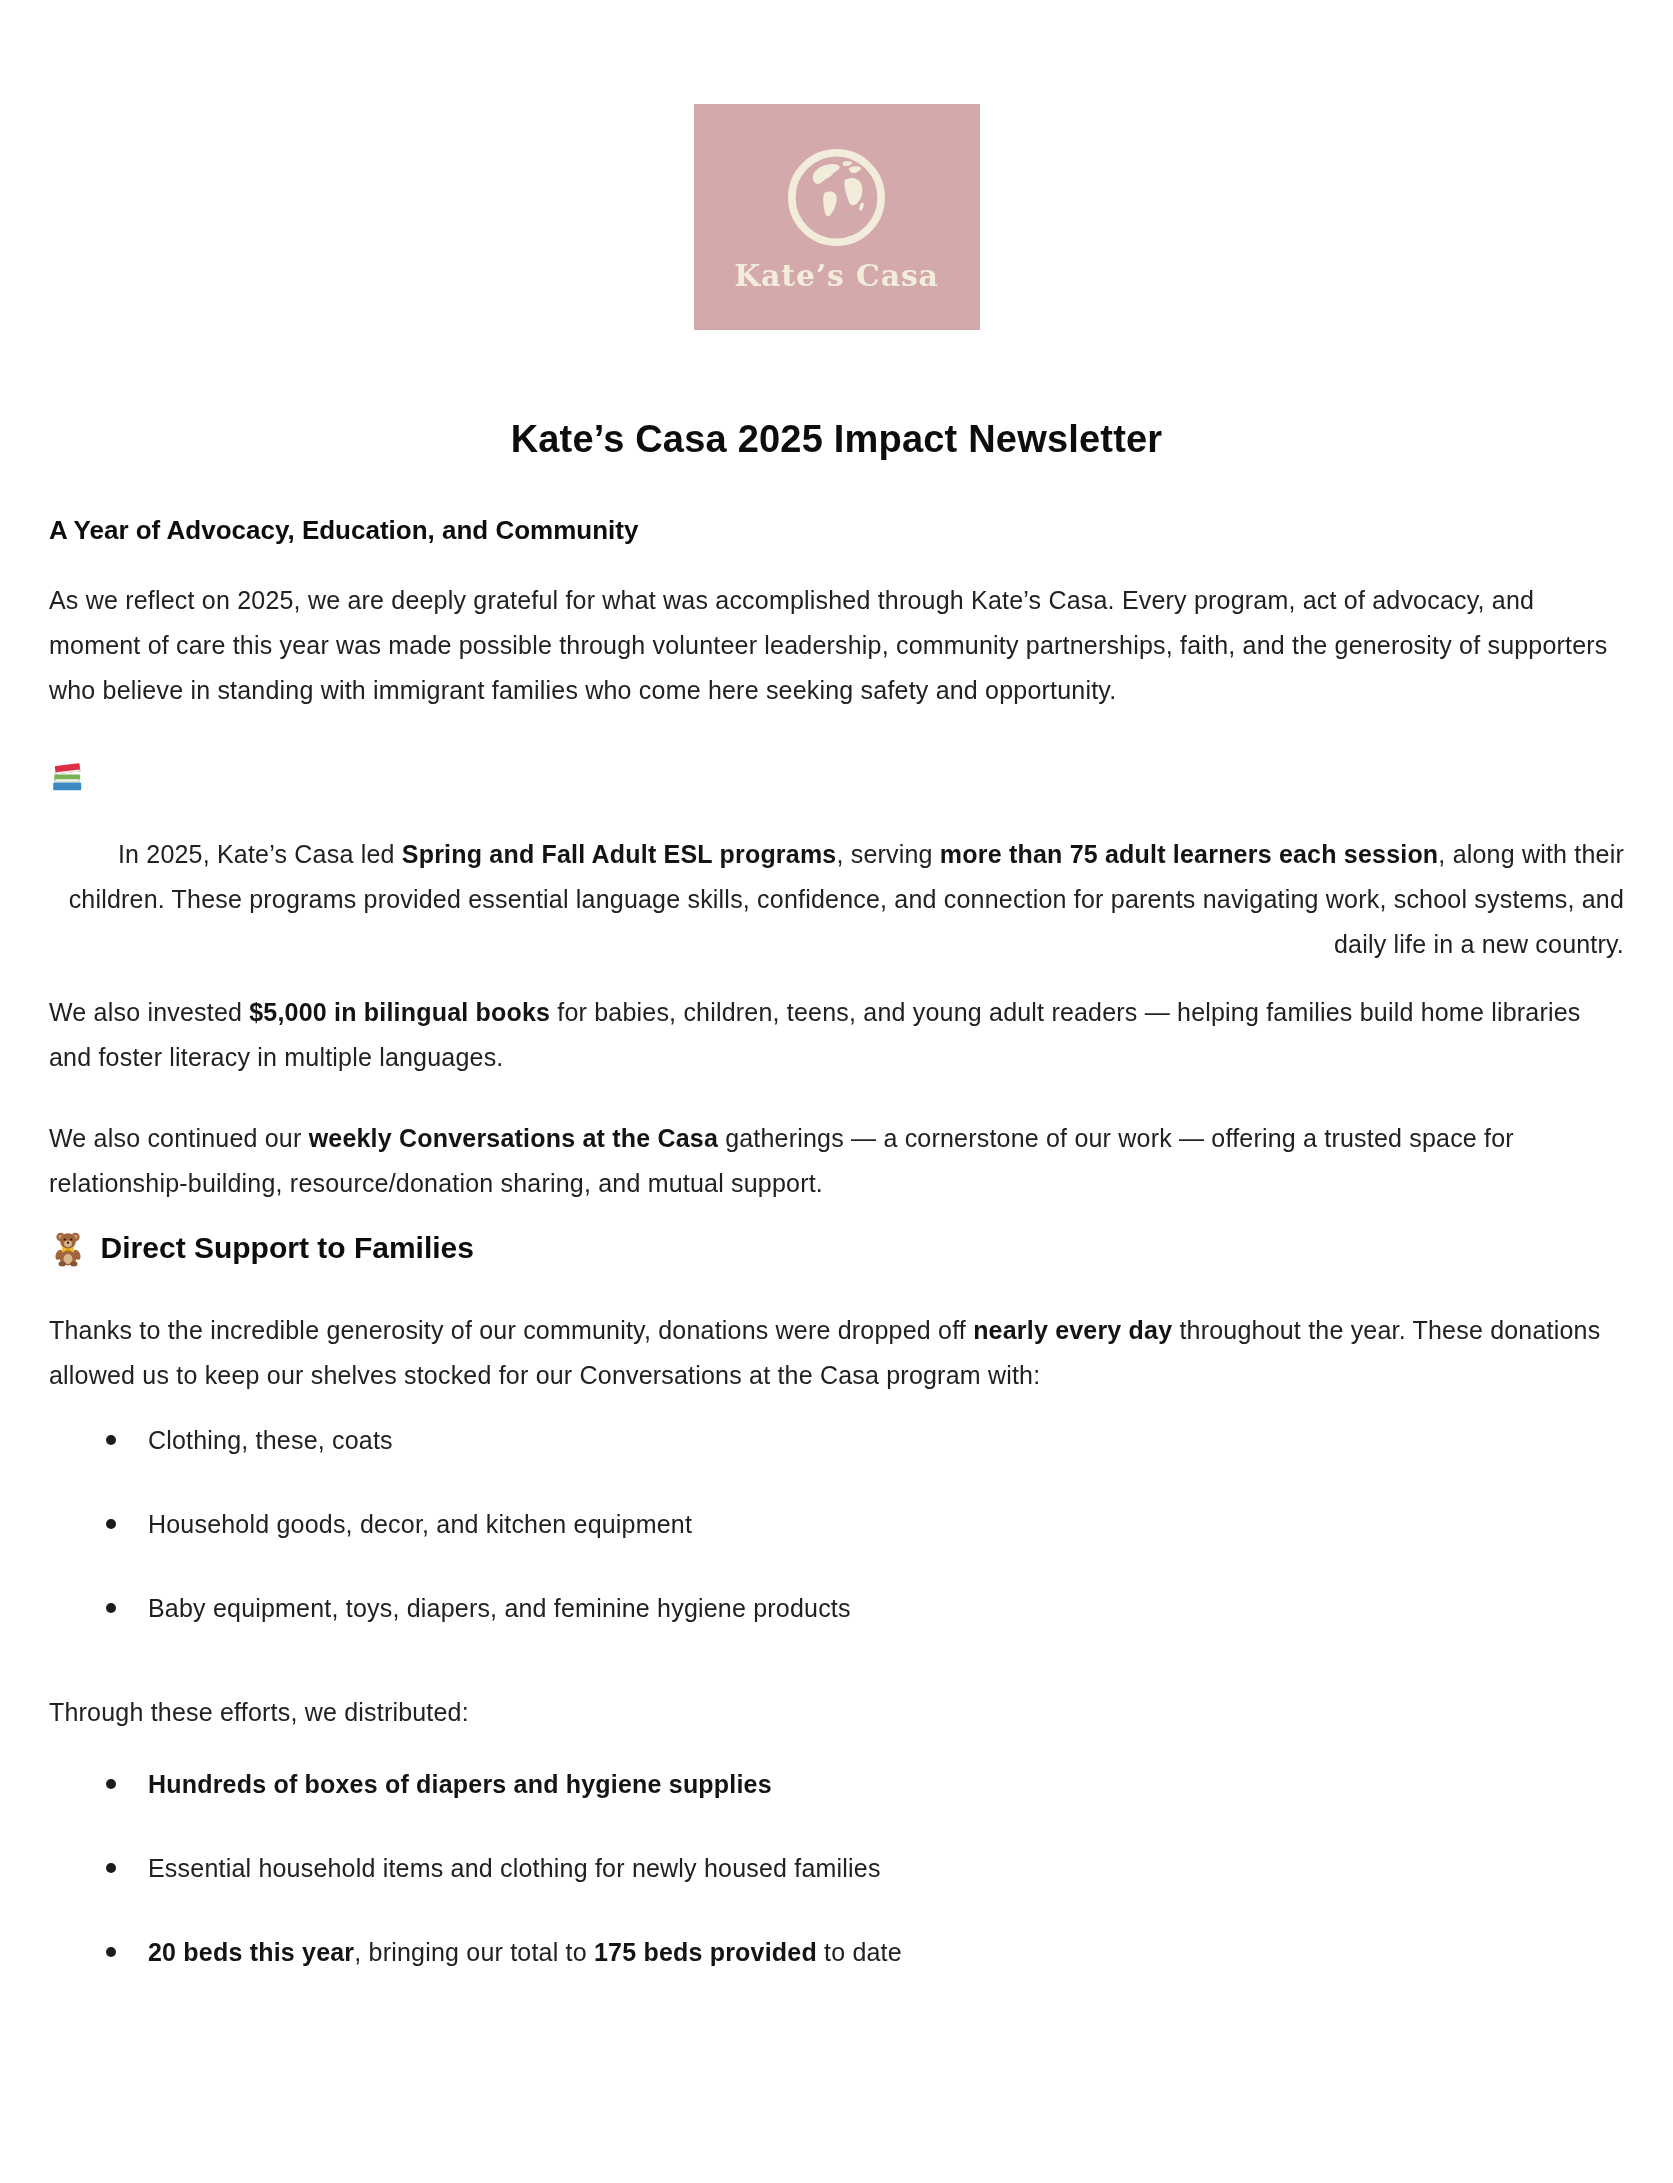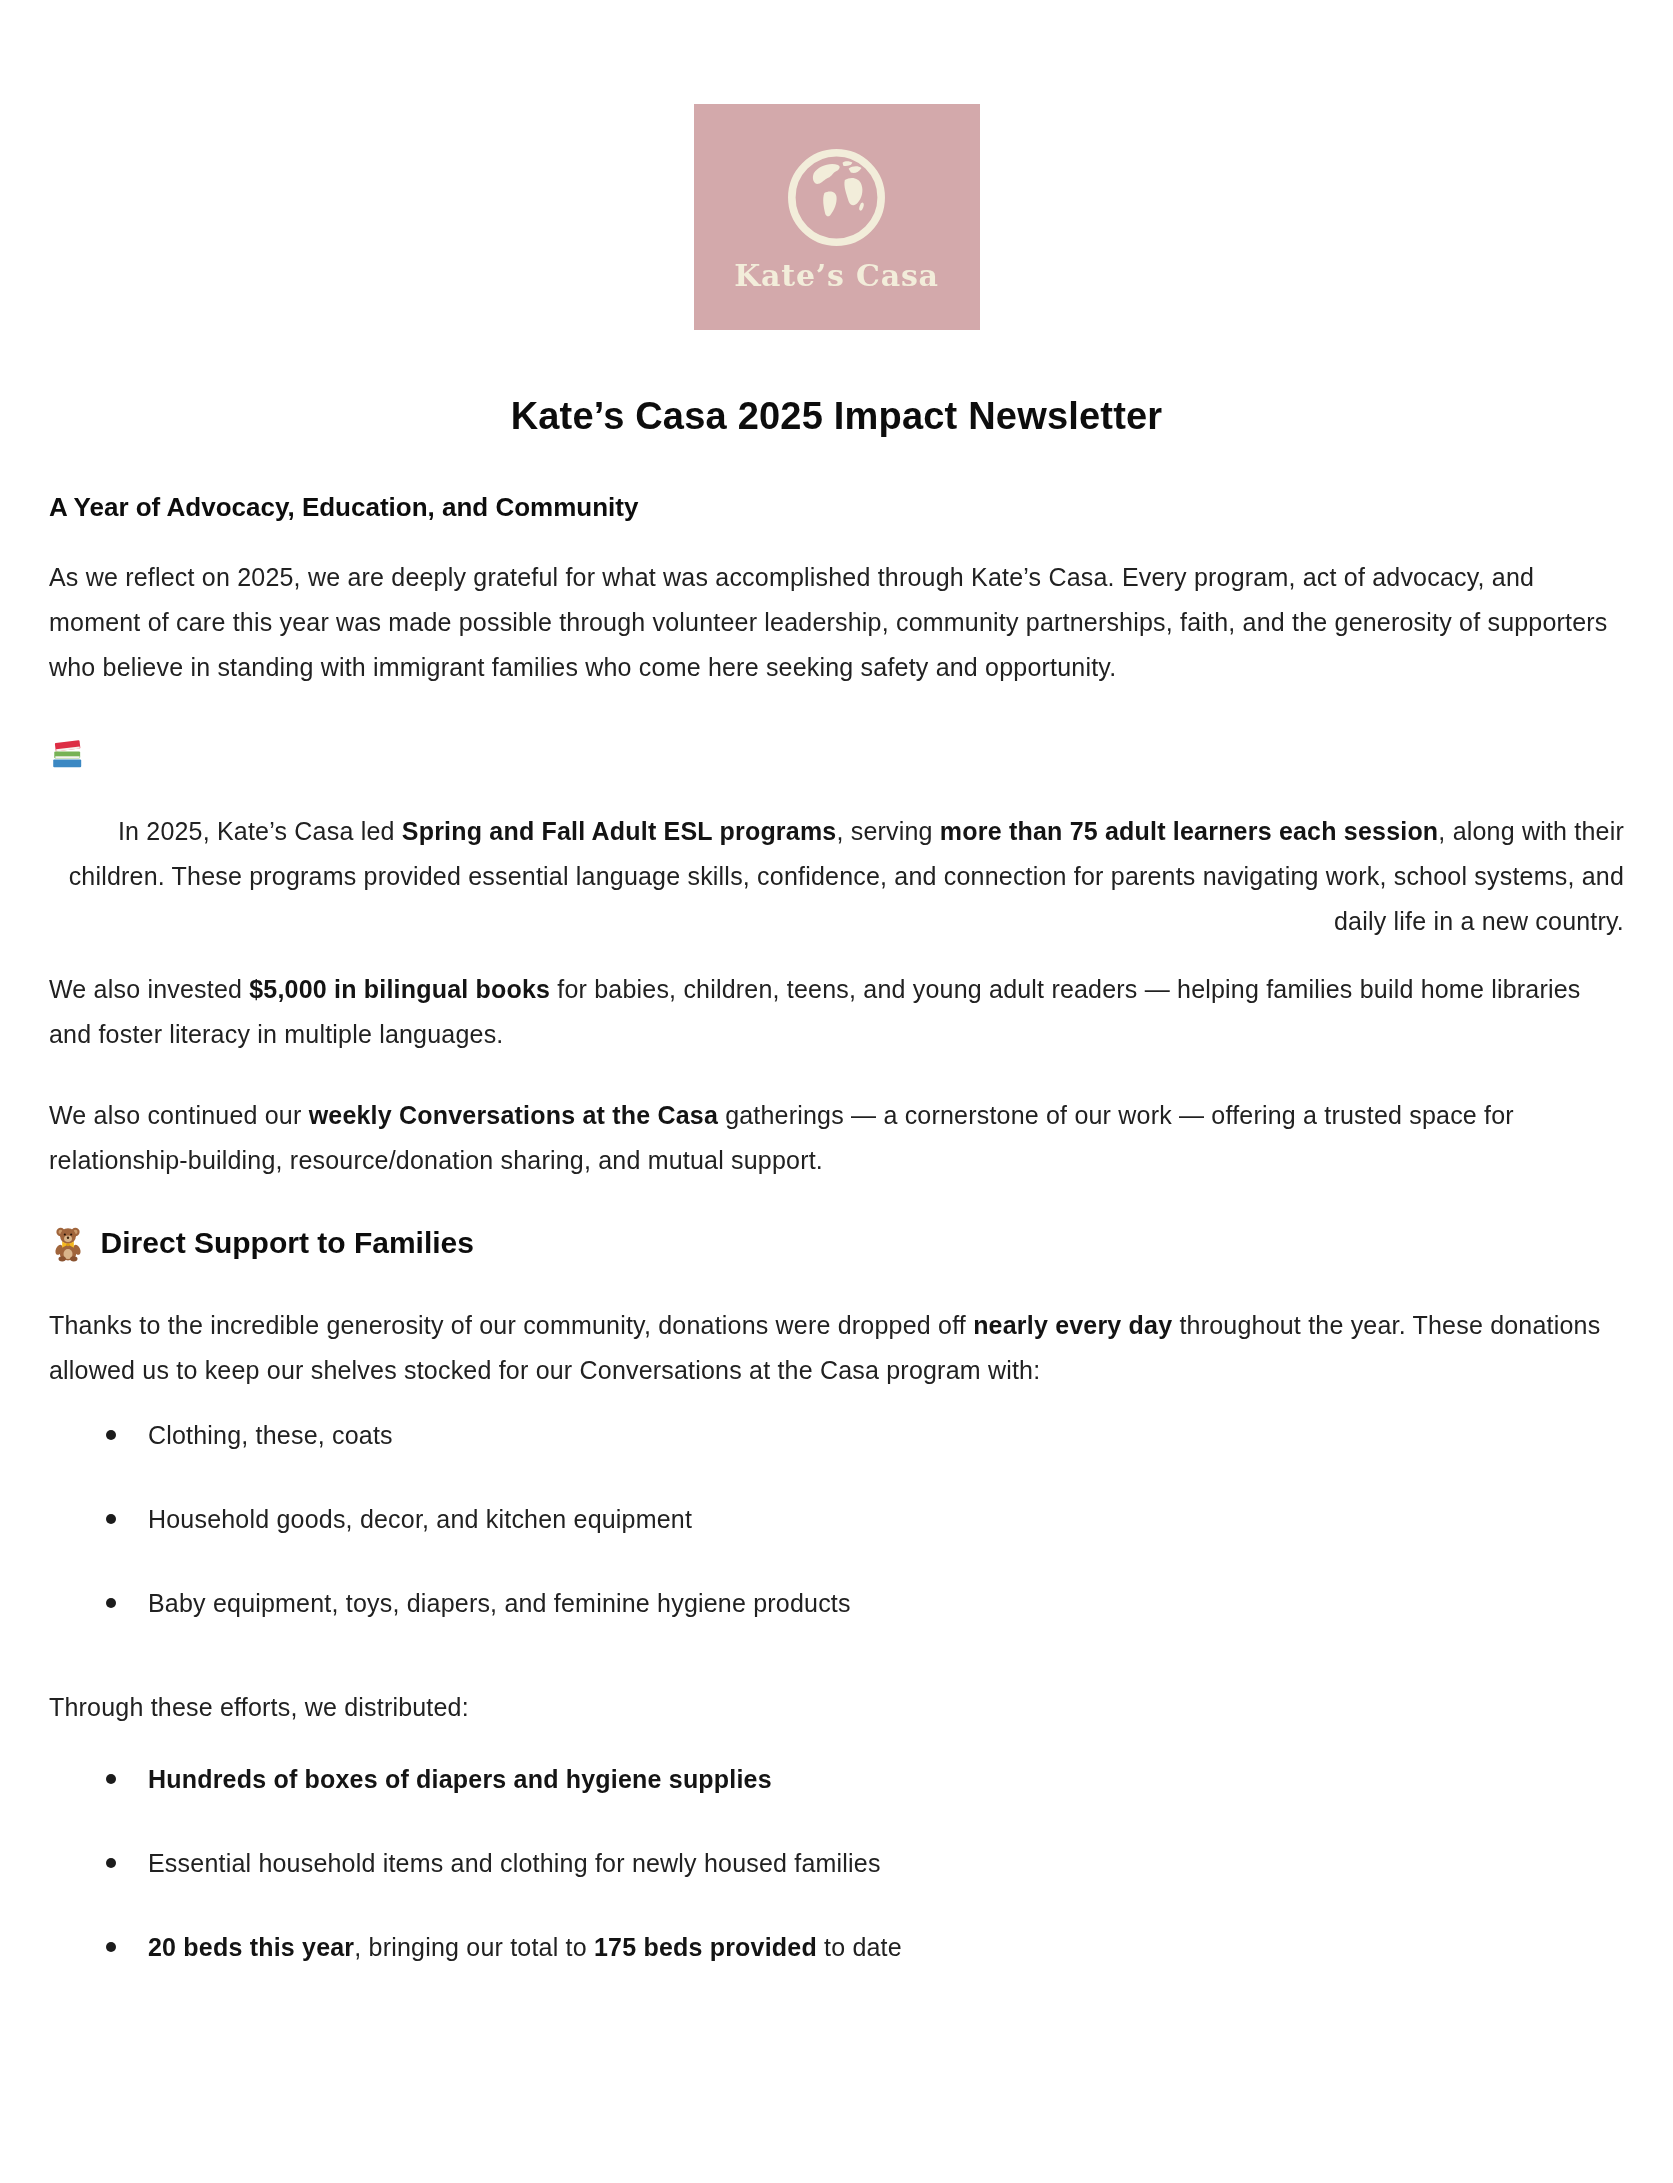--- a/index.html
+++ b/index.html
@@ -28,21 +28,21 @@
   .brand {
     margin-top: 9px;
     font-family: "DejaVu Serif", "Liberation Serif", serif;
     font-weight: 700;
     font-size: 30px;
     color: #f2edda;
     letter-spacing: 0.8px;
   }
 
   h1 {
-    margin: 64px 0 0;
+    margin: 87px 0 0;
     font-size: 38px;
     line-height: 44px;
     font-weight: 700;
     text-align: center;
     color: #0d0d0d;
     letter-spacing: 0.2px;
   }
   h3.sub {
     margin: 53px 0 0;
     font-size: 26px;
@@ -53,21 +53,21 @@
   h2.section {
     margin: 42px 0 0;
     font-size: 30px;
     line-height: 39px;
     font-weight: 700;
     color: #0d0d0d;
     display: flex;
     align-items: center;
     gap: 13.6px;
   }
-  h2.section.support { margin-top: 40px; text-align: center; }
+  h2.section.support { margin-top: 22px; text-align: center; }
   h2.section .emoji { display: inline-flex; }
   h2.section .emoji svg { width: 38px; height: 38px; display: block; }
 
   p {
     margin: 32px 0 0;
     font-size: 25px;
     line-height: 45px;
     letter-spacing: 0.2px;
   }
   p.after-h2 { margin-top: 39px; text-align: right; }

